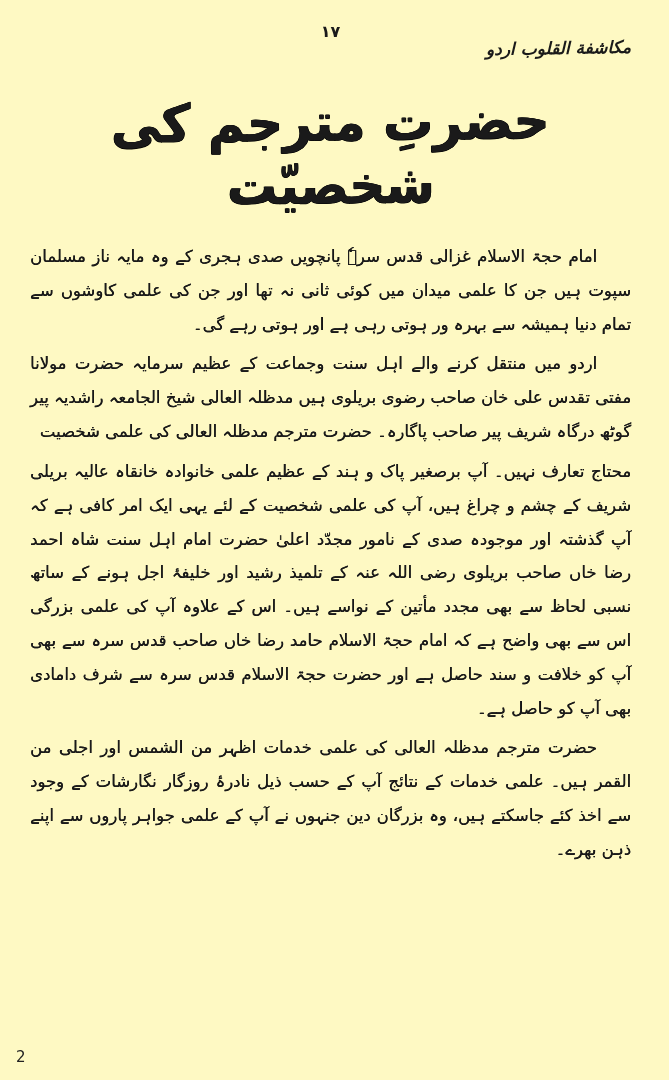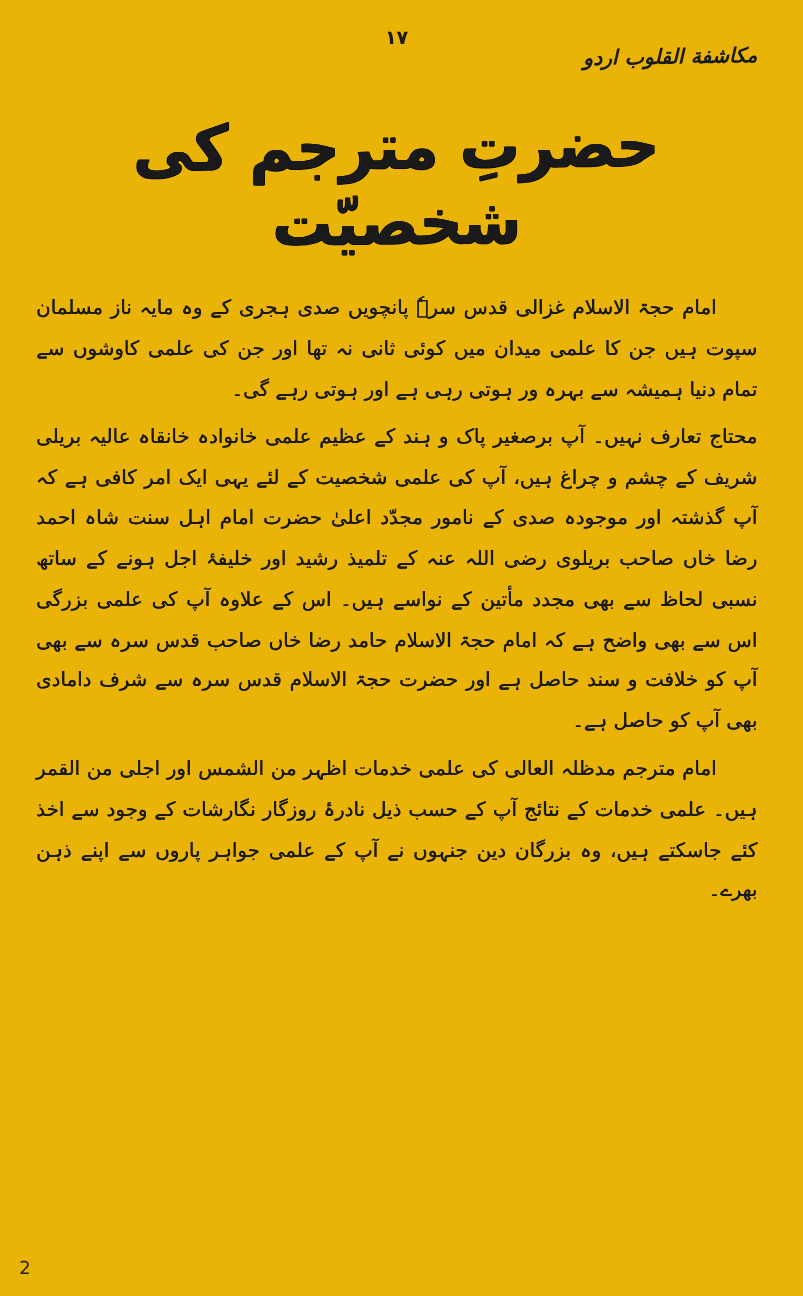--- a/index.html
+++ b/index.html
@@ -8,21 +8,21 @@
     height: 1080px;
     background: #ffffff;
     font-family: "DejaVu Sans", sans-serif;
     color: #1a1a1a;
     overflow: hidden;
   }
   .page {
     position: relative;
     width: 669px;
     height: 1080px;
-    background: #eab308;
+    background: #fef9c3;
     padding: 18px 38px 20px 30px;
     direction: rtl;
   }
   .scan-header {
     position: relative;
     height: 46px;
     width: 100%;
   }
   .book-title {
     position: absolute;
@@ -84,19 +84,20 @@
 
   <div class="scan-header">
     <div class="page-number-top">۱۷</div>
     <div class="book-title">مکاشفة القلوب اردو</div>
   </div>
 
   <h1 class="main-title">حضرتِ مترجم کی شخصیّت</h1>
 
   <div class="body-text">
     <p>امام حجۃ الاسلام غزالی قدس سرہٗ پانچویں صدی ہجری کے وہ مایہ ناز مسلمان سپوت ہیں جن کا علمی میدان میں کوئی ثانی نہ تھا اور جن کی علمی کاوشوں سے تمام دنیا ہمیشہ سے بہرہ ور ہوتی رہی ہے اور ہوتی رہے گی۔</p>
+    <p>اردو میں منتقل کرنے والے اہل سنت وجماعت کے عظیم سرمایہ حضرت مولانا مفتی تقدس علی خان صاحب رضوی بریلوی ہیں مدظلہ العالی شیخ الجامعہ راشدیہ پیر گوٹھ درگاہ شریف پیر صاحب پاگارہ۔ حضرت مترجم مدظلہ العالی کی علمی شخصیت</p>
     <p class="no-indent">محتاج تعارف نہیں۔ آپ برصغیر پاک و ہند کے عظیم علمی خانوادہ خانقاہ عالیہ بریلی شریف کے چشم و چراغ ہیں، آپ کی علمی شخصیت کے لئے یہی ایک امر کافی ہے کہ آپ گذشتہ اور موجودہ صدی کے نامور مجدّد اعلیٰ حضرت امام اہل سنت شاہ احمد رضا خاں صاحب بریلوی رضی اللہ عنہ کے تلمیذ رشید اور خلیفۂ اجل ہونے کے ساتھ نسبی لحاظ سے بھی مجدد مأتین کے نواسے ہیں۔ اس کے علاوہ آپ کی علمی بزرگی اس سے بھی واضح ہے کہ امام حجۃ الاسلام حامد رضا خاں صاحب قدس سرہ سے بھی آپ کو خلافت و سند حاصل ہے اور حضرت حجۃ الاسلام قدس سرہ سے شرف دامادی بھی آپ کو حاصل ہے۔</p>
-    <p>امام مترجم مدظلہ العالی کی علمی خدمات اظہر من الشمس اور اجلی من القمر ہیں۔ علمی خدمات کے نتائج آپ کے حسب ذیل نادرۂ روزگار نگارشات کے وجود سے اخذ کئے جاسکتے ہیں، وہ بزرگان دین جنہوں نے آپ کے علمی جواہر پاروں سے اپنے ذہن بھرے۔</p>
+    <p>حضرت مترجم مدظلہ العالی کی علمی خدمات اظہر من الشمس اور اجلی من القمر ہیں۔ علمی خدمات کے نتائج آپ کے حسب ذیل نادرۂ روزگار نگارشات کے وجود سے اخذ کئے جاسکتے ہیں، وہ بزرگان دین جنہوں نے آپ کے علمی جواہر پاروں سے اپنے ذہن بھرے۔</p>
   </div>
 
   <div class="page-number-bottom">2</div>
 
 </div>
 
 </body></html>

